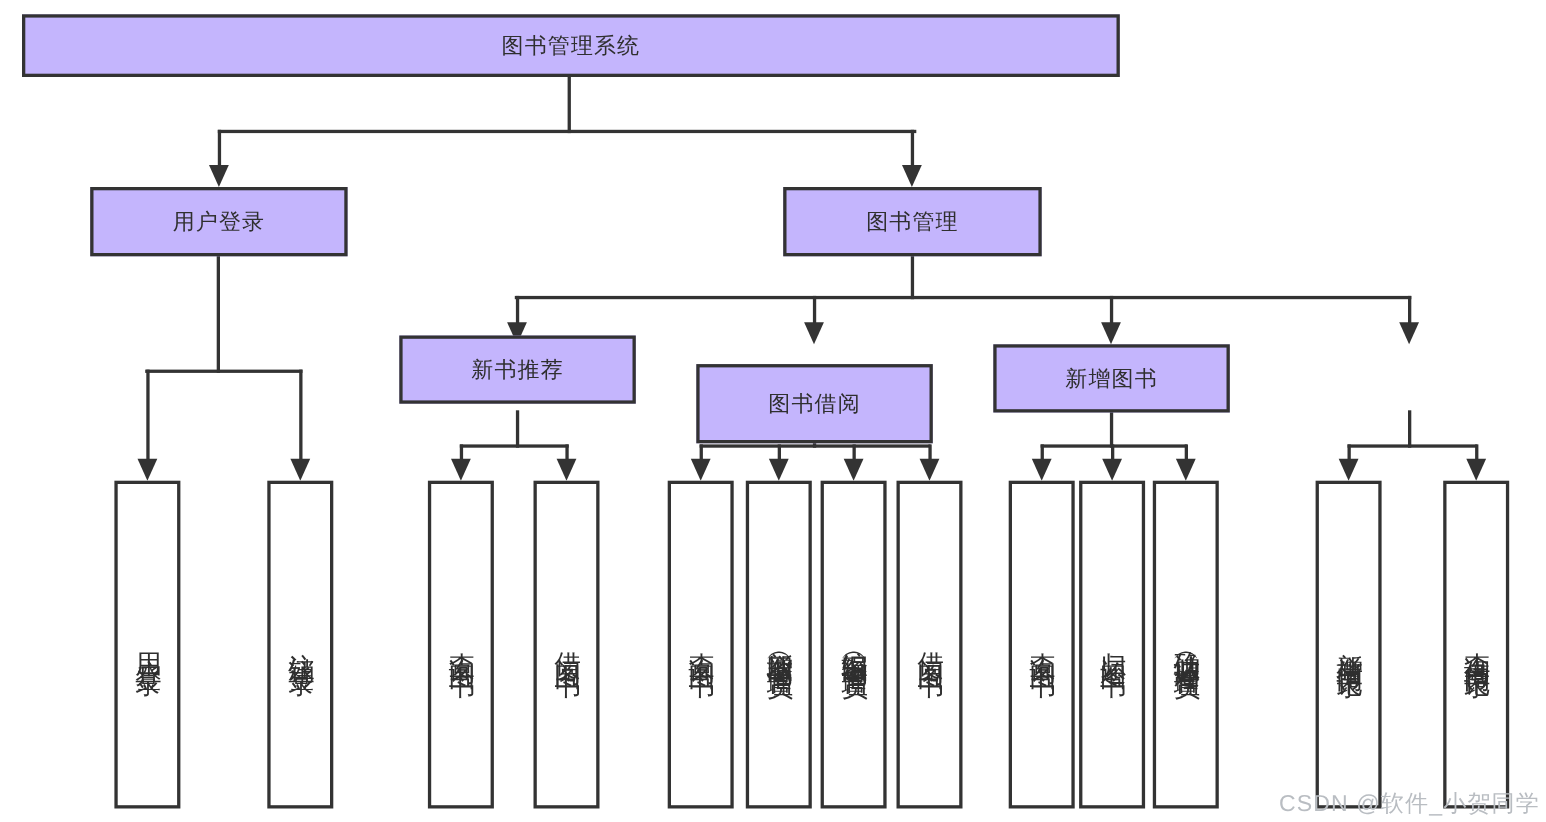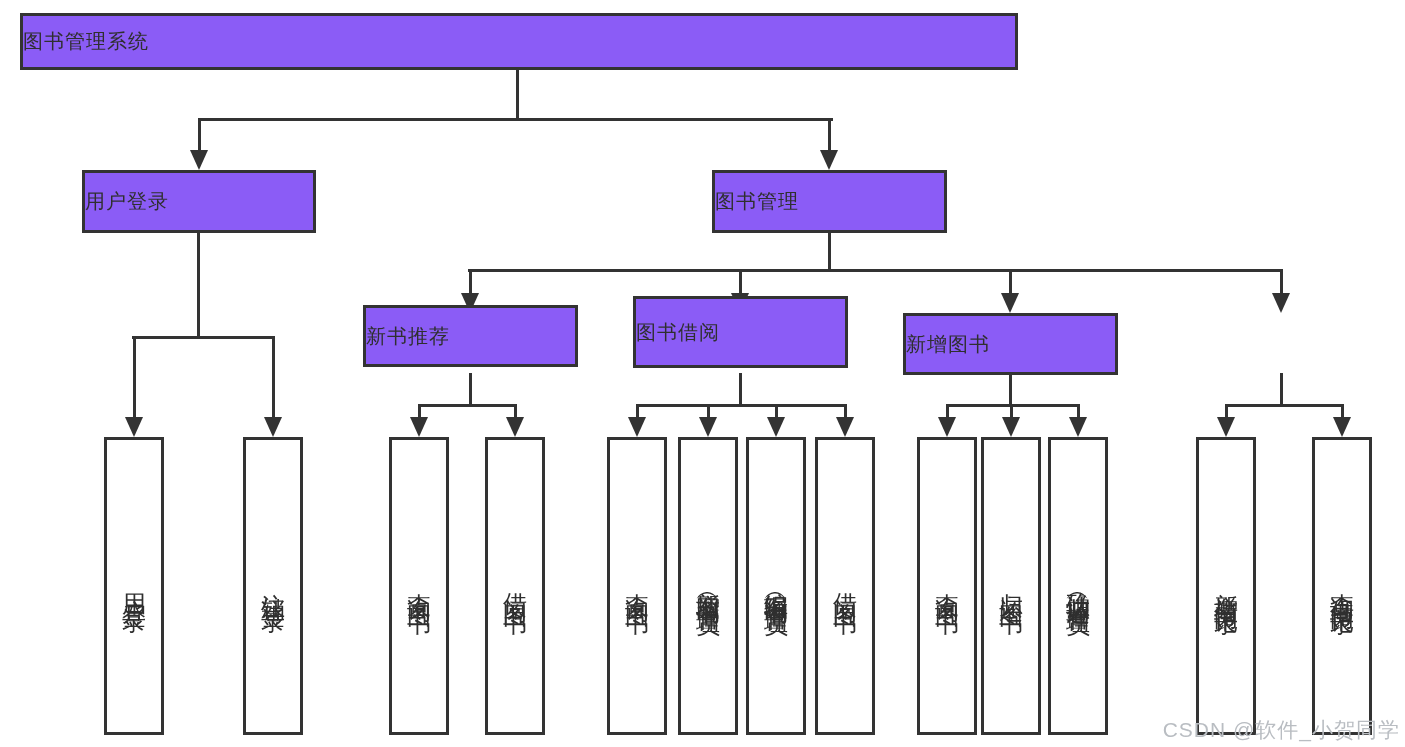--- a/index.html
+++ b/index.html
@@ -8,23 +8,24 @@
     width: 1405px;
     height: 747px;
     background: #ffffff;
     font-family: "Liberation Sans", "DejaVu Sans", sans-serif;
     overflow: hidden;
   }
   .box {
     position: absolute;
     box-sizing: border-box;
     border: 3px solid #333333;
-    background: #8b5cf6;
+    background: #c4b5fd;
     display: flex;
     align-items: center;
+    justify-content: center;
     font-size: 20px;
     color: #2f2f2f;
     letter-spacing: 1px;
     z-index: 2;
   }
   .vbox {
     position: absolute;
     box-sizing: border-box;
     border: 3px solid #333333;
     background: #ffffff;
@@ -91,21 +92,21 @@
   <div class="vline" style="left:739px; top:269px; width:3px; height:27px;"></div>
   <div class="tri" style="left:731px; top:293px;"></div>
   <div class="vline" style="left:1009px; top:269px; width:3px; height:27px;"></div>
   <div class="tri" style="left:1001px; top:293px;"></div>
   <div class="vline" style="left:1280px; top:269px; width:3px; height:27px;"></div>
   <div class="tri" style="left:1272px; top:293px;"></div>
 
   <div class="box" style="left:363px; top:305px; width:215px; height:62px;">
     <span>新书推荐</span>
   </div>
-  <div class="box" style="left:633px; top:296px; width:215px; height:72px;">
+  <div class="box" style="left:633px; top:331px; width:215px; height:72px;">
     <span>图书借阅</span>
   </div>
   <div class="box" style="left:903px; top:313px; width:215px; height:62px;">
     <span>新增图书</span>
   </div>
 
   <div class="vline" style="left:197px; top:231px; width:3px; height:108px;"></div>
   <div class="hline" style="left:132px; top:336px; width:143px; height:3px;"></div>
   <div class="vline" style="left:133px; top:336px; width:3px; height:84px;"></div>
   <div class="tri" style="left:125px; top:417px;"></div>

